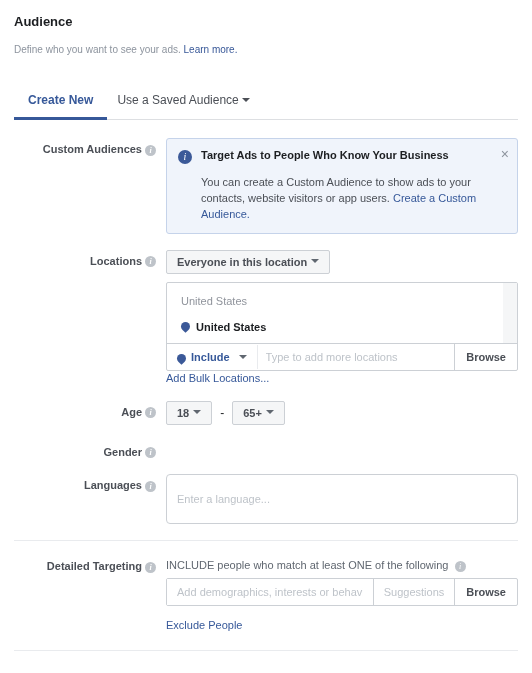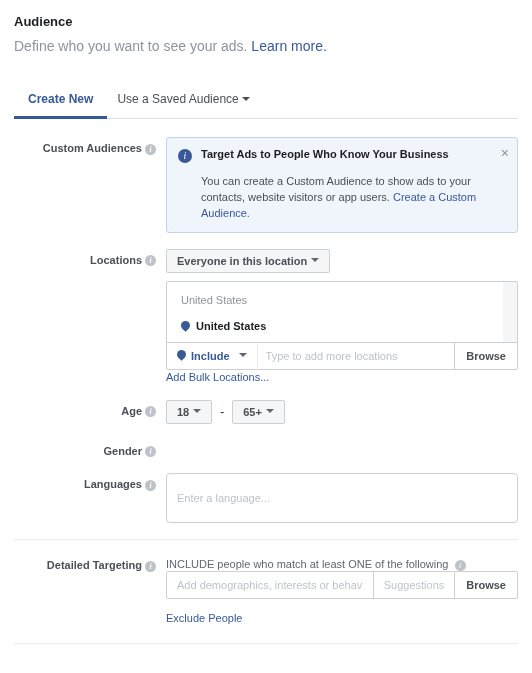--- a/index.html
+++ b/index.html
@@ -1,19 +1,19 @@
 <!DOCTYPE html>
 <html><head>
 <meta charset="utf-8">
 <style>
 *{box-sizing:border-box;margin:0;padding:0;font-family:Helvetica,Arial,sans-serif}
 body{background:#fff;color:#1c1e21;font-size:12px;width:532px}
 .wrap{padding:14px 14px 20px 14px}
 .hdr-title{font-size:13px;font-weight:700;color:#1c1e21}
-.hdr-sub{font-size:14px;color:#8d949e;margin-top:9px}
+.hdr-sub{font-size:10px;color:#8d949e;margin-top:15px}
 .hdr-sub a{color:#385898;text-decoration:none}
 .tabs{display:flex;border-bottom:1px solid #dddfe2;margin-top:30px}
 .tab{padding:8px 14px 10px 14px;font-size:12px;font-weight:700;color:#365899;cursor:pointer}
 .tab.active{border-bottom:3px solid #365899;margin-bottom:-1px}
 .tab2{color:#4b4f56;font-weight:400;padding-left:10px}
 .caret{border:4px solid transparent;border-top-color:#4b4f56;display:inline-block;vertical-align:middle;margin-left:3px;margin-top:2px}
 .caret-sm{border:4px solid transparent;border-top-color:#606770;display:inline-block;vertical-align:middle;margin-left:4px;margin-top:3px}
 .section{padding:18px 0 0 0}
 .row{display:flex;margin-bottom:16px}
 .lbl{width:152px;text-align:right;padding-right:10px;font-size:11px;font-weight:700;color:#4b4f56;padding-top:5px}
@@ -26,35 +26,35 @@
 .notice .close{position:absolute;top:7px;right:8px;color:#8d949e;font-size:14px;cursor:pointer}
 .notice .ico{position:absolute;top:11px;left:11px;width:14px;height:14px;border-radius:50%;background:#3b5998;color:#fff;font-size:10px;font-family:Georgia,serif;font-style:italic;line-height:14px;text-align:center}
 .dd{background:#f5f6f7;border:1px solid #ccd0d5;border-radius:2px;padding:5px 10px;font-size:11px;font-weight:700;color:#4b4f56;display:inline-flex;align-items:center;cursor:pointer}
 .locbox{border:1px solid #ccd0d5;border-radius:2px;margin-top:8px}
 .loc-top{padding:12px 14px 8px;border-bottom:none;font-size:11px;color:#90949c;position:relative}
 .loc-top::after{content:"";position:absolute;right:0;top:0;bottom:0;width:14px;background:#f5f6f7}
 .loc-item{padding:6px 14px 10px;font-size:11px;font-weight:700;color:#1c1e21;display:flex;align-items:center;gap:6px;position:relative}
 .loc-item::after{content:"";position:absolute;right:0;top:0;bottom:0;width:14px;background:#f5f6f7}
 .pin{width:9px;height:9px;background:#3b5998;border-radius:50% 50% 50% 0;transform:rotate(-45deg);display:inline-block}
 .loc-input{display:flex;align-items:center;border-top:1px solid #ccd0d5}
-.inc-dd{padding:6px 10px;font-size:11px;font-weight:700;color:#365899;display:flex;align-items:flex-start;gap:5px;border-right:1px solid #e9ebee}
+.inc-dd{padding:6px 10px;font-size:11px;font-weight:700;color:#365899;display:flex;align-items:flex-end;gap:5px;border-right:1px solid #e9ebee}
 .loc-text{flex:1;border:none;padding:7px 8px;font-size:11px;color:#8d949e}
 .loc-text::placeholder{color:#bec3c9}
 .browse{padding:7px 11px;font-size:11px;font-weight:700;color:#4b4f56;border-left:1px solid #ccd0d5;cursor:pointer}
 .link{color:#365899;font-size:11px;cursor:pointer}
 .link-row{}
 .age{display:flex;align-items:center;gap:8px}
 .segbtn{display:flex;border:1px solid #ccd0d5;border-radius:2px;overflow:hidden}
 .segbtn .seg{padding:6px 14px;font-size:11px;font-weight:700;color:#4b4f56;background:#f5f6f7;border-right:1px solid #ccd0d5;cursor:pointer}
 .segbtn .seg:last-child{border-right:none}
 .segbtn .seg.active{background:#4267b2;color:#fff}
 .input-full{width:100%;border:1px solid #ccd0d5;border-radius:4px;padding:18px 10px;font-size:11px}
 .input-full::placeholder{color:#bec3c9}
 .hr{border:none;border-top:1px solid #e9ebee;margin:6px 0 18px}
-.dt-label{font-size:11px;color:#606770;}
+.dt-label{font-size:11px;color:#606770;margin-bottom:6px}
 .dt-box{display:flex;border:1px solid #ccd0d5;border-radius:2px}
 .dt-input{flex:1;border:none;padding:7px 10px;font-size:11px}
 .dt-input::placeholder{color:#bec3c9}
 .sugg{padding:7px 10px;font-size:11px;color:#bec3c9;border-left:1px solid #ccd0d5}
 .chk-row{display:flex;gap:8px;margin-top:22px;padding-top:0}
 .chk{width:13px;height:13px;border:1px solid #ccd0d5;border-radius:2px;margin-top:1px;flex-shrink:0}
 .chk-txt{font-size:11px;color:#1c1e21;line-height:1.45}
 </style>
 </head>
 <body>

